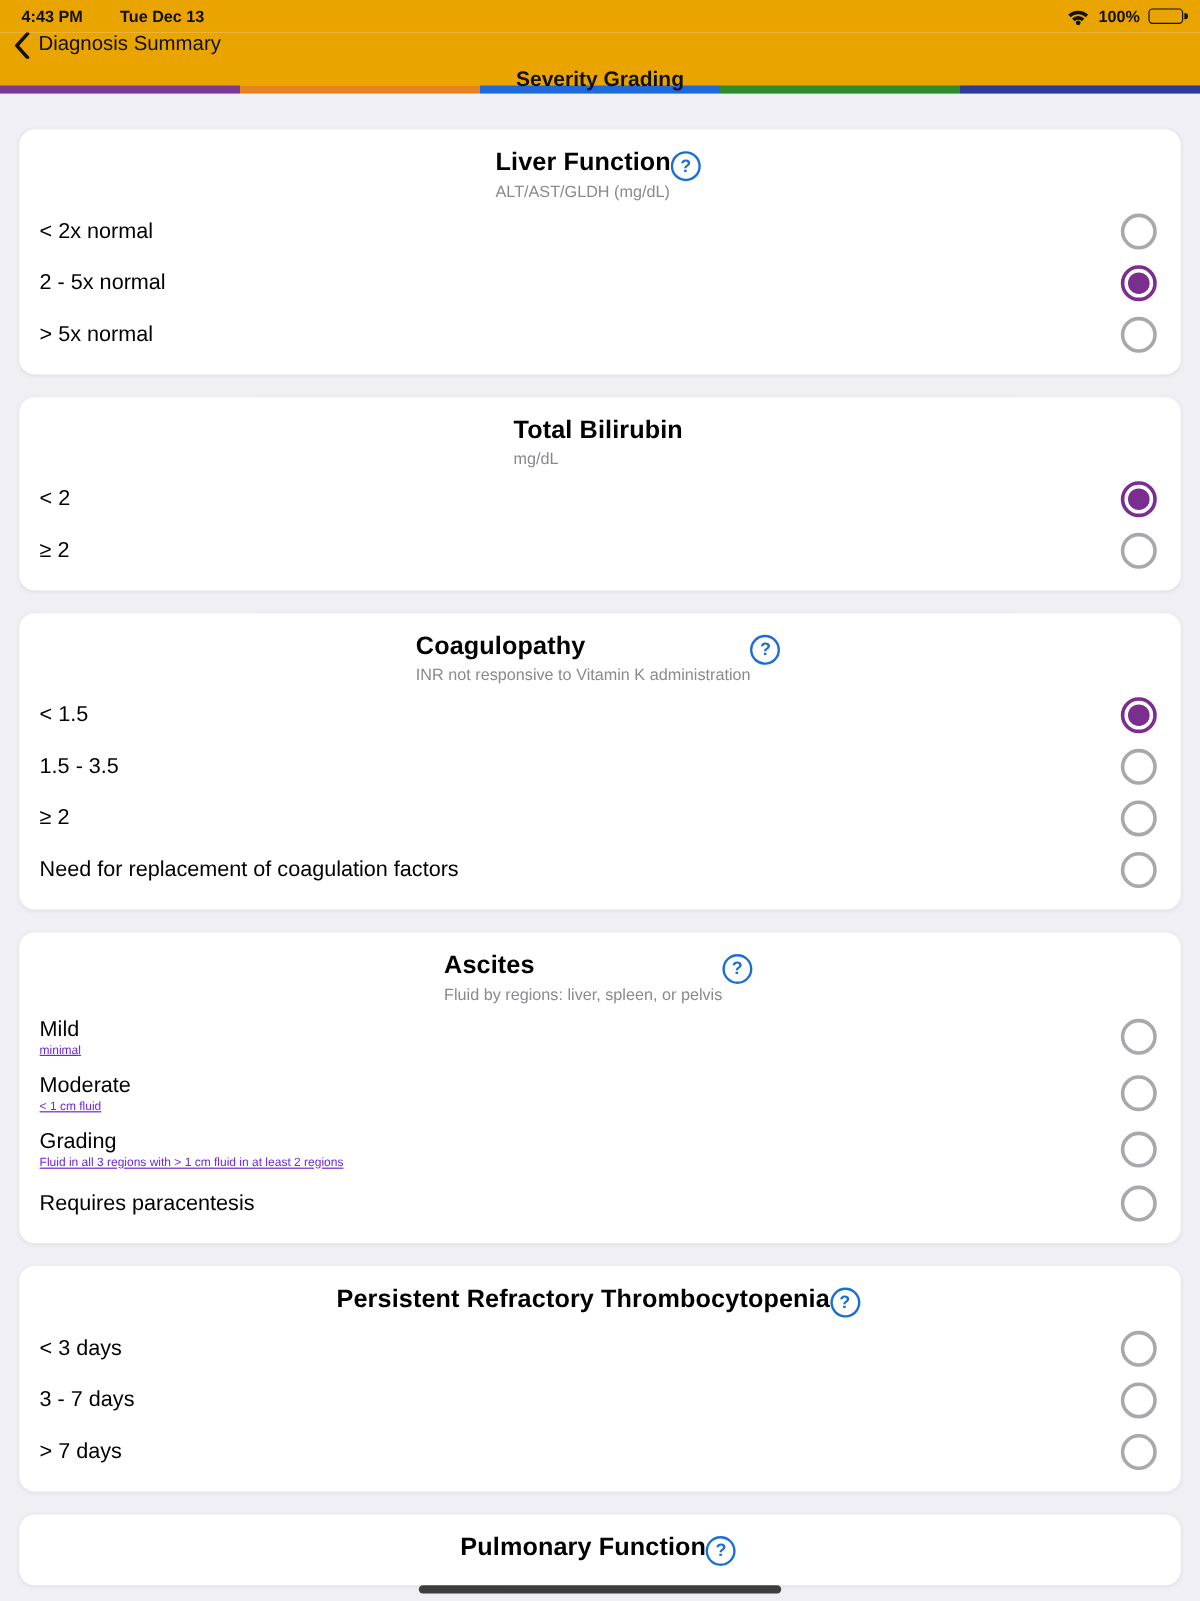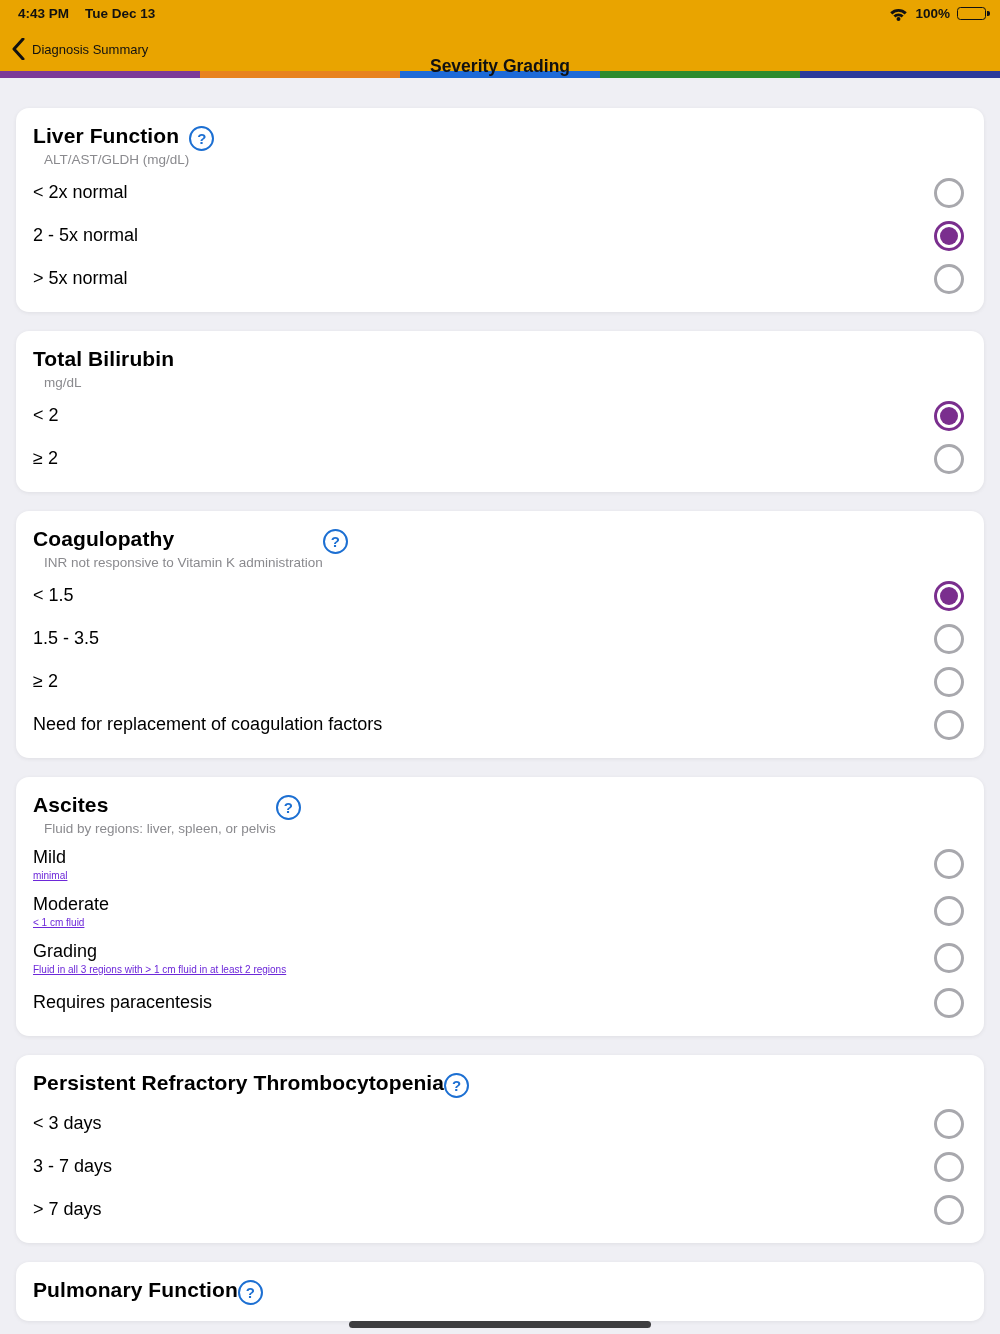--- a/index.html
+++ b/index.html
@@ -11,52 +11,52 @@
     position: relative;
     color: #111;
   }
   .statusbar {
     background: var(--bar, #E9A400);
     height: 27px;
     display: flex; align-items: center; justify-content: space-between;
     padding: 0 14px 0 18px;
     font-size: 13.5px; font-weight: 700; color: #111;
   }
-  .sb-left { display: flex; gap: 16px; }
+  .sb-left { display: flex; gap: 31px; }
   .sb-right { display: flex; align-items: center; gap: 7px; }
   .battery { position: relative; width: 29px; height: 13px; border: 1.5px solid #111; border-radius: 3.5px; padding: 1.5px; }
   .battery .level { height: 100%; width: 100%; background: #111; border-radius: 1.5px; }
   .battery .tip { position: absolute; right: -4.5px; top: 2.5px; width: 2.5px; height: 5px; background: #111; border-radius: 0 2px 2px 0; }
   .navbar {
     background: var(--bar, #E9A400);
     height: 44px; position: relative;
     display: flex; align-items: center;
   }
   .back {
     position: absolute; left: 12px; top: 0; bottom: 0;
-    display: flex; align-items: center; gap: 7px;
-    font-size: 13px; color: #111;
+    display: flex; gap: 7px;
+    font-size: 17px; color: #111;
     background: none; border: none; font-family: inherit; cursor: pointer;
   }
   .nav-title {
     position: absolute; left: 0; right: 0; text-align: center;
     font-size: 17.5px; font-weight: 700; color: #111; margin-top: 35px;
   }
   .progress { display: flex; height: 7px; }
   .progress span { flex: 1; }
   .content { padding: 30px 16px 0; }
   .card {
     background: #fff; border-radius: 13px;
     padding: 16px 20px 12px 17px;
     margin-bottom: 19px;
     box-shadow: 0 1px 4px rgba(0,0,0,0.07);
   }
-  .card-head { display: flex; justify-content: flex-start; align-items: flex-start; margin-bottom: 4px; }
+  .card-head { display: flex; justify-content: center; align-items: flex-start; margin-bottom: 4px; }
   .card-title { font-size: 21px; font-weight: 700; color: #000; letter-spacing: .1px; }
-  .card-subtitle { font-size: 13.5px; color: #8A8A8E; margin-top: 4px; margin-left: 11px; }
+  .card-subtitle { font-size: 13.5px; color: #8A8A8E; margin-top: 4px; }
   .help {
     flex: none; width: 25px; height: 25px; margin-top: 2px;
     border: 2px solid #1C6FD2; border-radius: 50%;
     color: #1C6FD2; font-size: 15px; font-weight: 700;
     display: flex; align-items: center; justify-content: center;
     background: none; cursor: pointer; font-family: inherit;
   }
   .opt { display: flex; justify-content: space-between; align-items: center; min-height: 43px; padding: 2px 0; cursor: pointer; }
   .opt.has-sub { min-height: 47px; }
   .opt-label { font-size: 18px; color: #000; }

